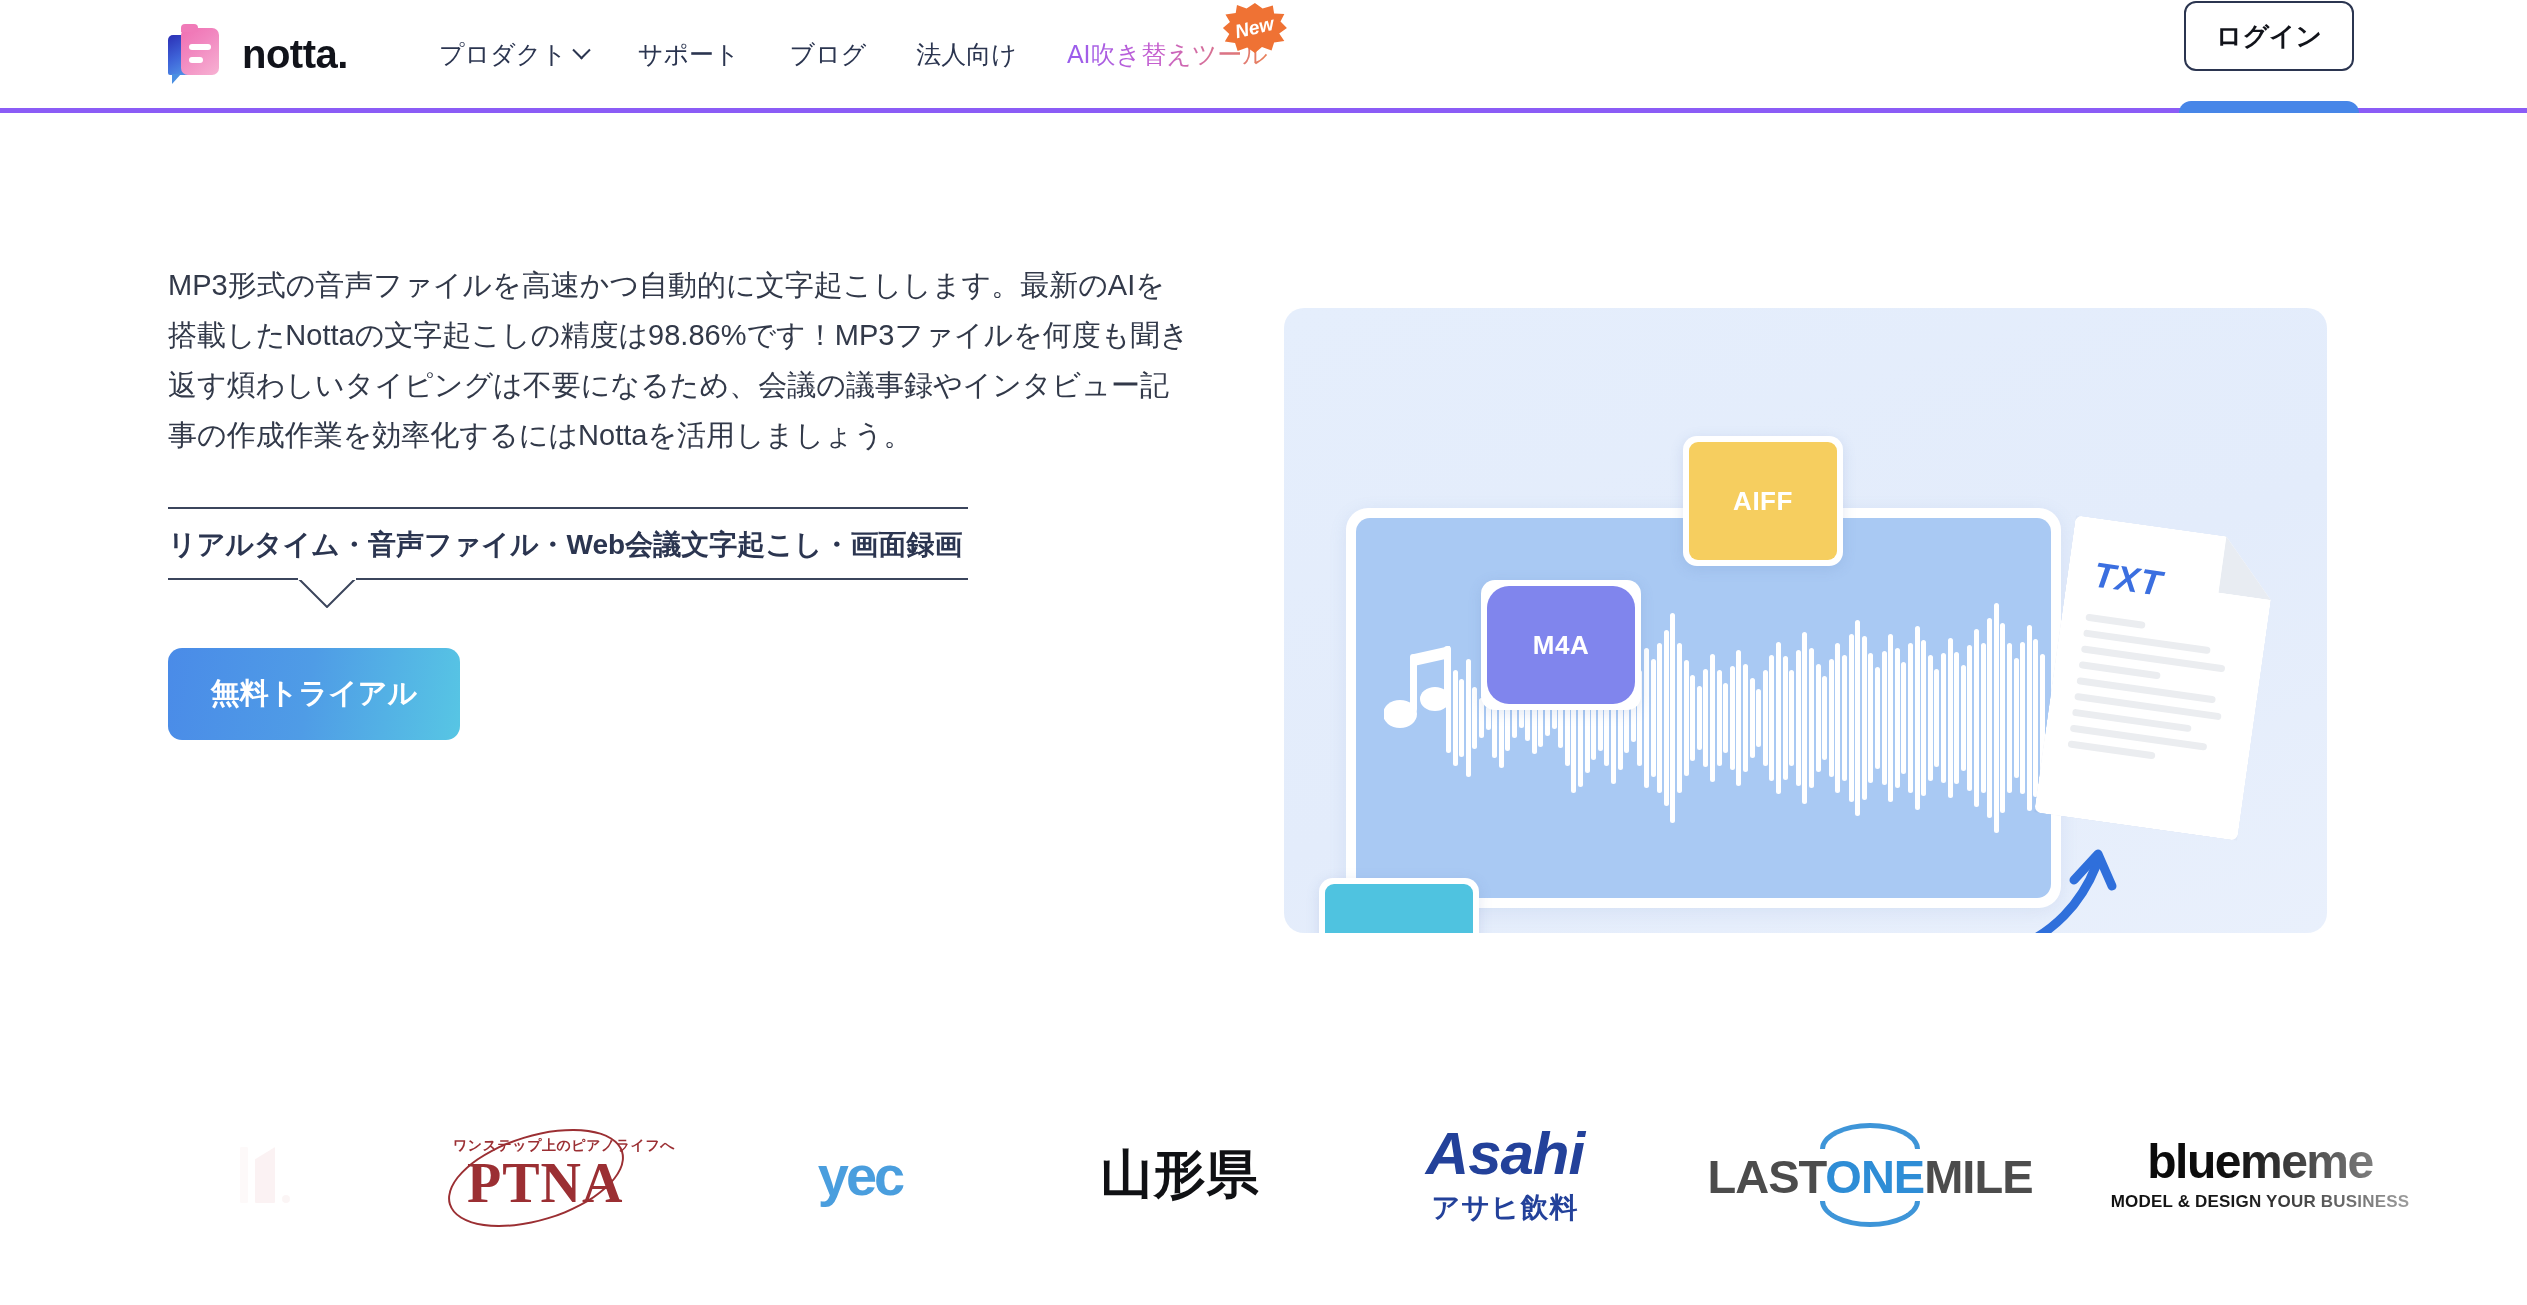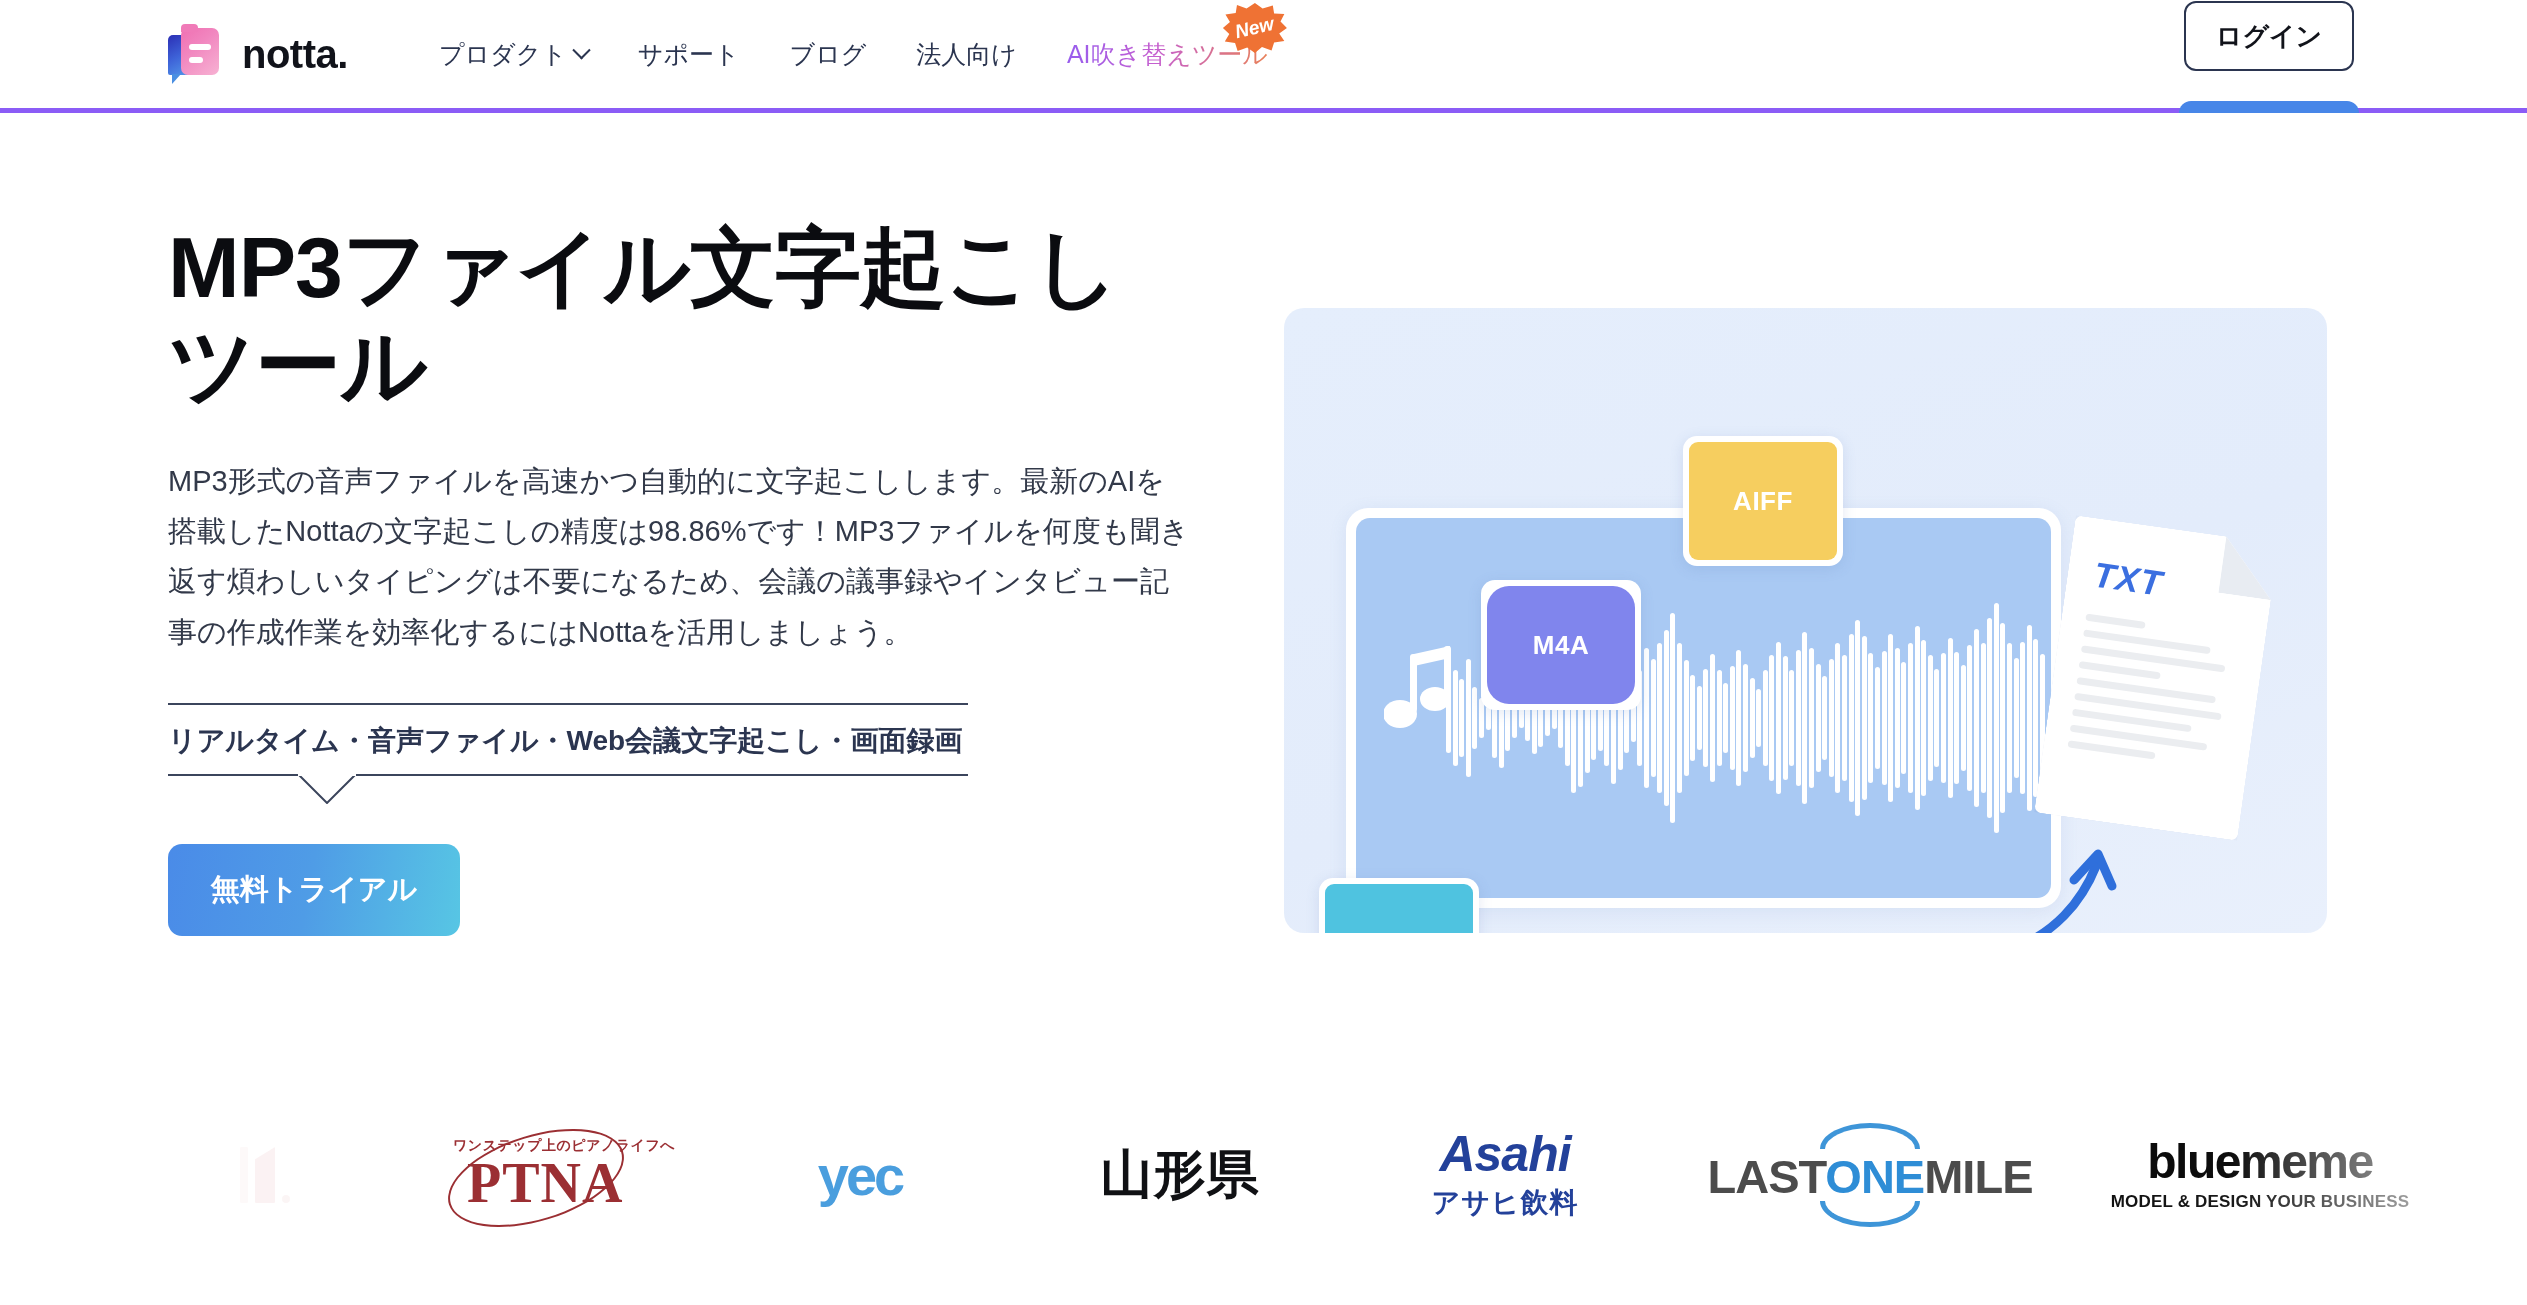--- a/index.html
+++ b/index.html
@@ -433,21 +433,21 @@
     border: 2px solid #9b2f33;
     border-radius: 50%;
     transform: rotate(-17deg);
   }
 
   .yec-word { font-size: 56px; font-weight: 800; color: #4a9ede; letter-spacing: -3px; }
   .yamagata { font-size: 52px; font-weight: 700; color: #101114; letter-spacing: 1px; }
 
   .asahi-wrap { text-align: center; }
   .asahi-word {
-    font-size: 50px; font-weight: 800; font-style: italic;
+    font-size: 60px; font-weight: 800; font-style: italic;
     color: #23419a; letter-spacing: -1px; line-height: 1;
   }
   .asahi-jp {
     margin-top: 5px;
     font-size: 28px; font-weight: 800; color: #23419a; letter-spacing: 1px;
   }
 
   .lom-wrap { position: relative; width: 330px; height: 108px; }
   .lom-word {
     position: absolute; left: 0; top: 32px; width: 100%;
@@ -528,21 +528,20 @@
       <span class="chev"></span>
     </div>
     <div class="btn-login">ログイン</div>
     <div class="btn-signup">新規登録</div>
   </div>
 </div>
 
 <div class="hero">
 
   <div class="hero-left">
-    <h1 class="hero-title">MP3ファイル文字起こしツール</h1>
     <p class="hero-desc">MP3形式の音声ファイルを高速かつ自動的に文字起こしします。最新のAIを搭載したNottaの文字起こしの精度は98.86%です！MP3ファイルを何度も聞き返す煩わしいタイピングは不要になるため、会議の議事録やインタビュー記事の作成作業を効率化するにはNottaを活用しましょう。</p>
 
     <div class="feature-line">
       <div class="rule-top"></div>
       <div class="ftext">リアルタイム・音声ファイル・Web会議文字起こし・画面録画</div>
       <div class="rule-bottom"></div>
       <div class="notch">
         <svg width="58" height="30" viewBox="0 0 58 30">
           <path d="M0 0 L29 29 L58 0" fill="#ffffff" stroke="#3b455c" stroke-width="2"></path>
           <line x1="0" y1="0" x2="58" y2="0" stroke="#ffffff" stroke-width="4"></line>

